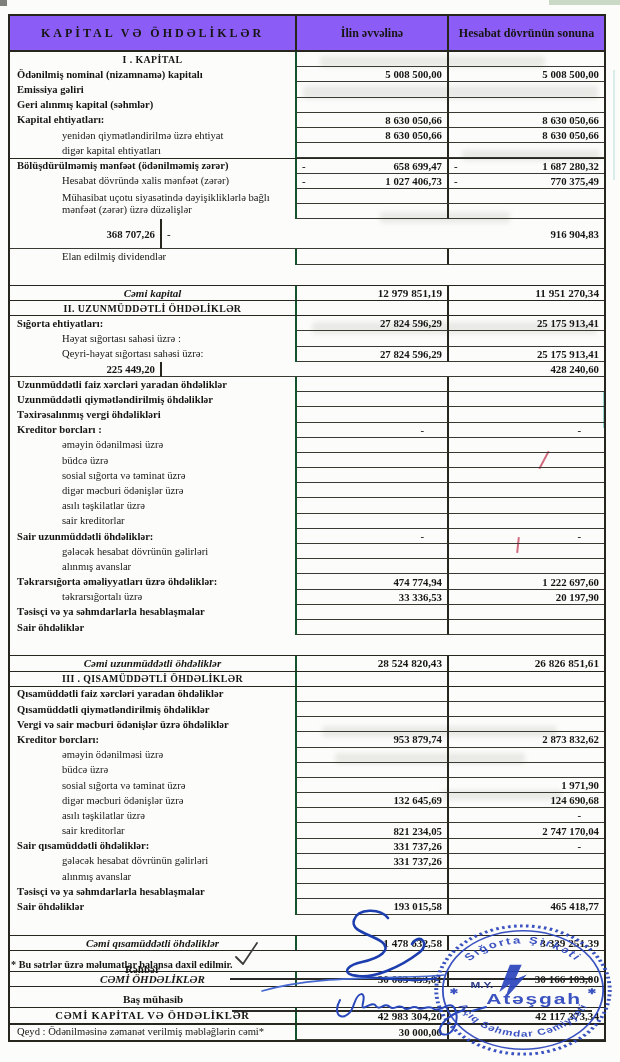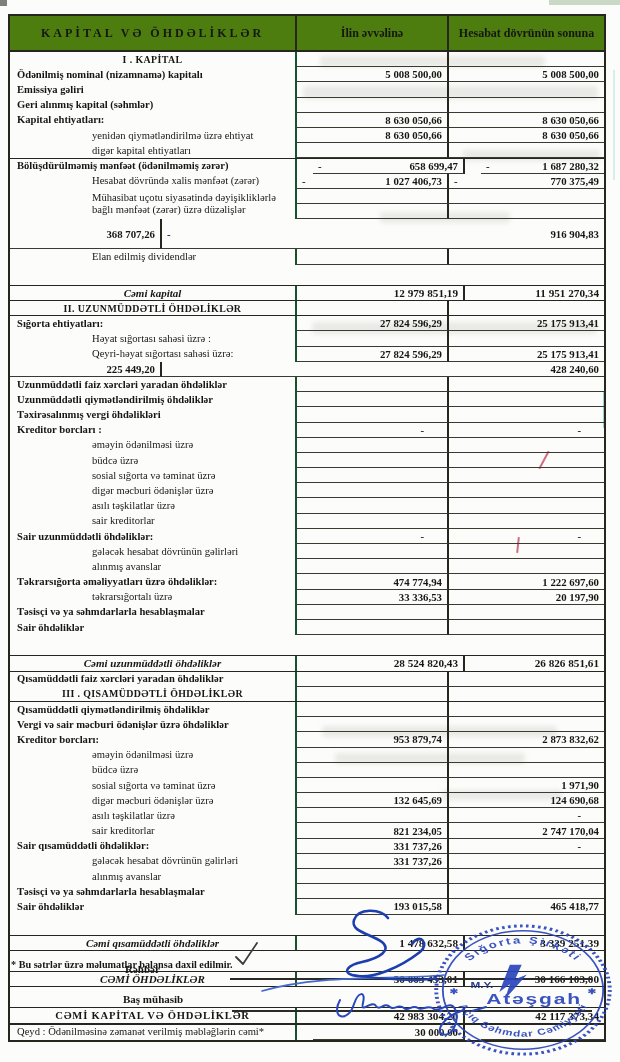--- a/index.html
+++ b/index.html
@@ -2,46 +2,46 @@
 <html><head>
 <meta charset="utf-8">
 <style>
   html,body{margin:0;padding:0;}
   body{width:620px;height:1062px;position:relative;overflow:hidden;
        background:#fcfcfa;font-family:"Liberation Serif","DejaVu Serif",serif;color:#161613;}
   .page{position:absolute;inset:0;}
 
   
   .tbl{position:absolute;left:8px;top:14px;width:598px;border:2px solid #26261f;box-sizing:border-box;}
-  .hdr{display:flex;height:34px;background:#4d7c0f;border-bottom:2px solid #26261f;}
+  .hdr{display:flex;height:34px;background:#8b5cf6;border-bottom:2px solid #26261f;}
   .hc{display:flex;align-items:center;justify-content:center;font-weight:bold;font-size:12px;box-sizing:border-box;}
   .hc.l{width:287px;border-right:2px solid #26261f;letter-spacing:3px;}
   .hc.c1{width:152px;border-right:2px solid #26261f;}
   .hc.c2{flex:1;}
 
   .row{display:flex;height:15.2px;box-sizing:border-box;}
   .row.tall{height:30.4px;}
   .row.total,.row.grandtotal{height:16.4px;margin-top:20px;}
   .row.note{height:16px;}
   .cell{box-sizing:border-box;position:relative;}
   .cl{width:287px;border-right:2px solid #14532d;font-size:10.6px;display:flex;align-items:center;
       padding-left:7px;line-height:1.12;}
   .cl.b{font-weight:bold;}
-  .cl.ind{padding-left:82px;}
+  .cl.ind{padding-left:52px;}
   .cn{width:152px;border-right:2px solid #26261f;border-bottom:1px solid #3a3a33;display:flex;align-items:center;
       justify-content:flex-end;font-weight:bold;font-size:10.8px;padding:0 5px;}
   .cn.last{border-right:none;flex:1;}
   .cn .dash{position:absolute;left:5px;top:50%;transform:translateY(-50%);}
   .cn .dashonly{padding-right:18px;}
   .cn.mid::after{content:"";position:absolute;left:-1px;right:-1px;top:50%;height:1px;background:#3a3a33;}
   .row.section .cl{justify-content:center;padding-left:0;font-weight:bold;font-size:9.9px;letter-spacing:.4px;}
   .row.total .cl{justify-content:center;padding-left:0;font-weight:bold;font-style:italic;font-size:11px;}
   .row.grandtotal .cl{justify-content:center;padding-left:0;font-weight:bold;font-size:10.6px;letter-spacing:.8px;}
   .row.total .cn,.row.grandtotal .cn{font-size:11.2px;}
-  .row.rule-top{border-top:1.6px solid #26261f;gap:16px;}
+  .row.rule-top{border-top:1.6px solid #26261f;}
   .row.rule-bottom{border-bottom:1.6px solid #26261f;}
   .row.rule-bottom .cn{border-bottom:none;}
 
   
   .footnote{position:absolute;left:11px;top:959px;font-size:10.2px;font-weight:bold;}
   .siglabel{position:absolute;font-size:11px;font-weight:bold;}
   .sigline{position:absolute;height:1.6px;background:#2a2a26;}
 
   
   .smudge{position:absolute;background:#b9b9b4;opacity:.28;filter:blur(2.5px);border-radius:3px;}
@@ -316,27 +316,27 @@
         </div>
         <div class="row total rule-top rule-bottom">
           <div class="cell cl">Cəmi uzunmüddətli öhdəliklər</div>
           <div class="cell cn">
             <span>28 524 820,43</span>
           </div>
           <div class="cell cn last">
             <span>26 826 851,61</span>
           </div>
         </div>
-        <div class="row">
-          <div class="cell cl b">Qısamüddətli faiz xərcləri yaradan öhdəliklər</div>
-          <div class="cell cn"></div>
-          <div class="cell cn last"></div>
-        </div>
         <div class="row section rule-bottom">
           <div class="cell cl">III . QISAMÜDDƏTLİ ÖHDƏLİKLƏR</div>
+          <div class="cell cn"></div>
+          <div class="cell cn last"></div>
+        </div>
+        <div class="row">
+          <div class="cell cl b">Qısamüddətli faiz xərcləri yaradan öhdəliklər</div>
           <div class="cell cn"></div>
           <div class="cell cn last"></div>
         </div>
         <div class="row">
           <div class="cell cl b">Qısamüddətli qiymətləndirilmiş öhdəliklər</div>
           <div class="cell cn"></div>
           <div class="cell cn last"></div>
         </div>
         <div class="row">
           <div class="cell cl b">Vergi və sair məcburi ödənişlər üzrə öhdəliklər</div>

